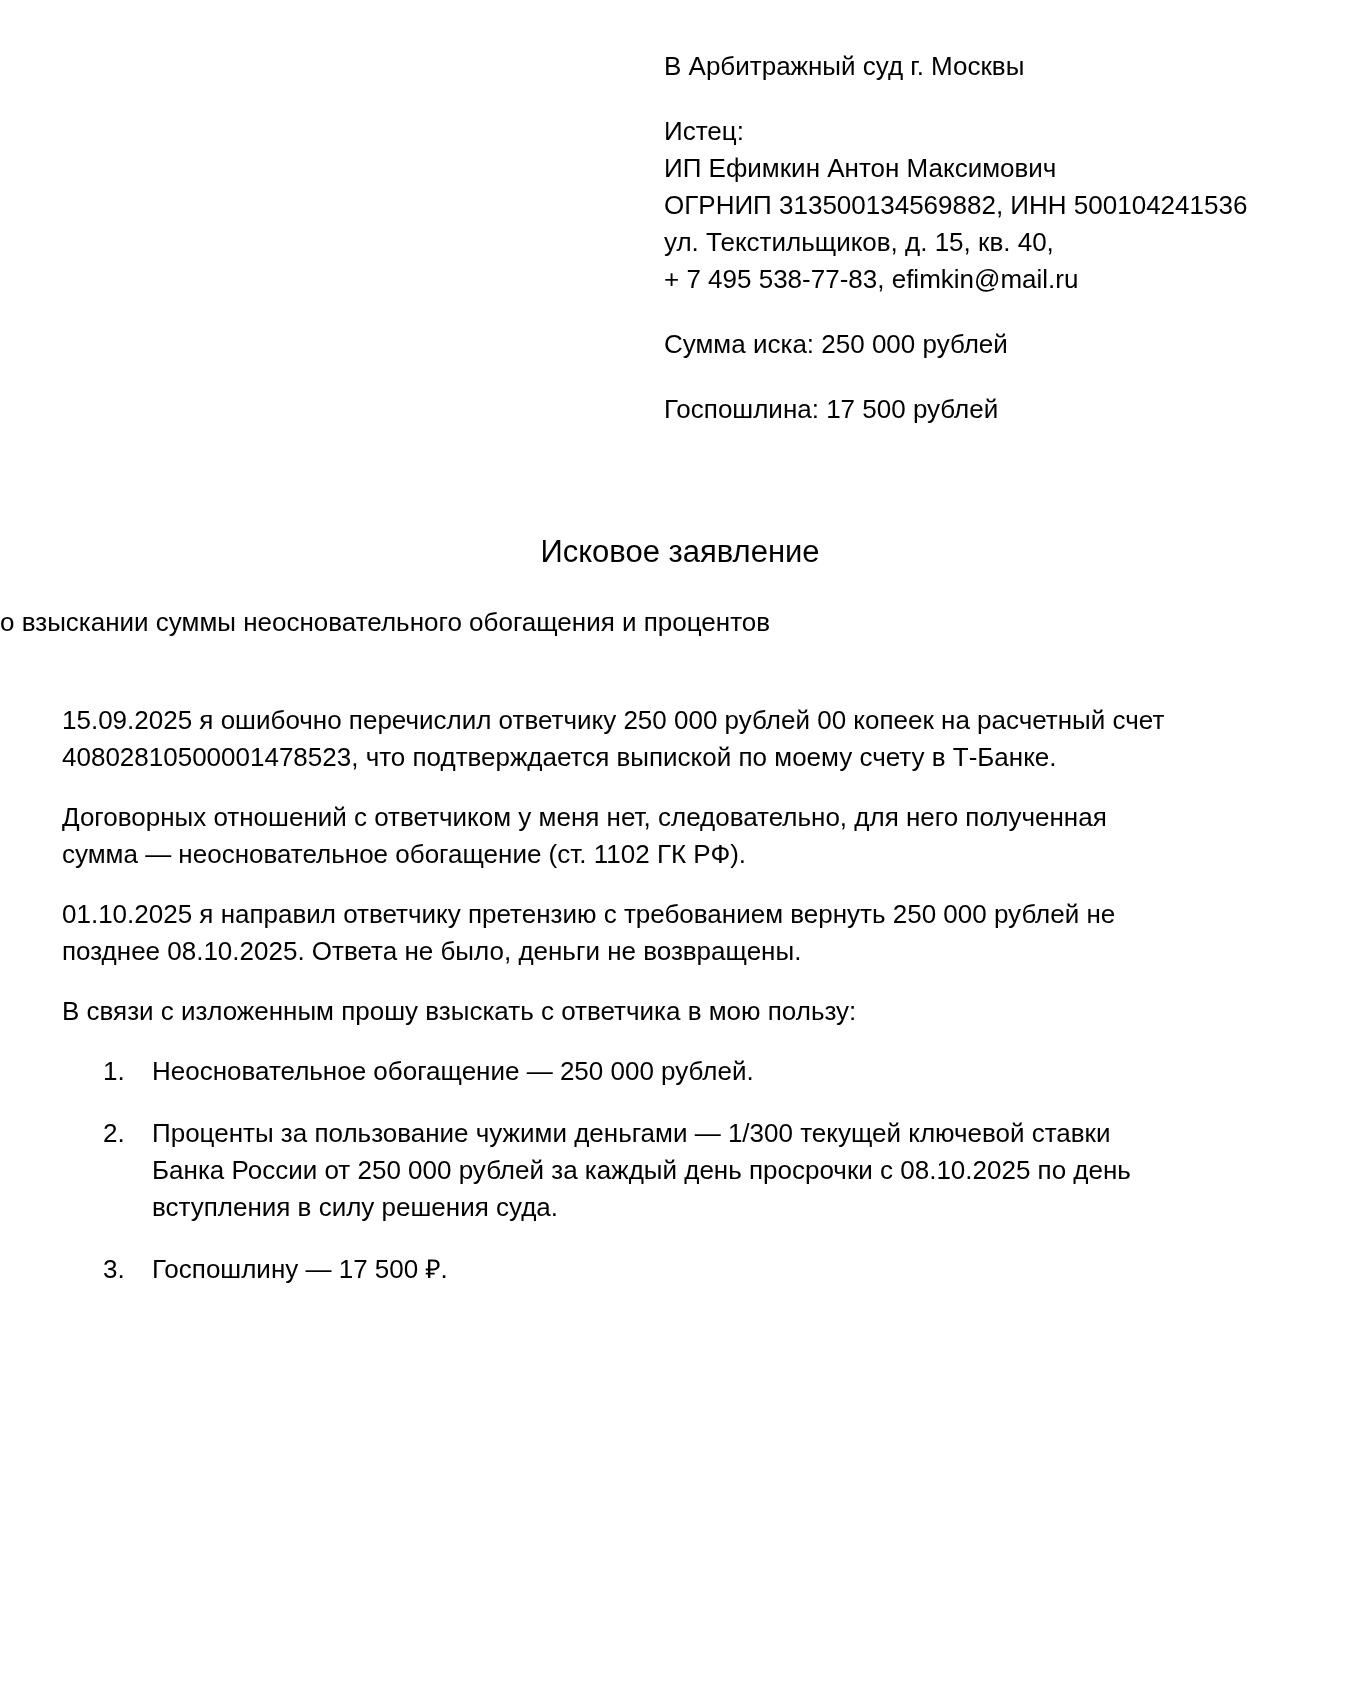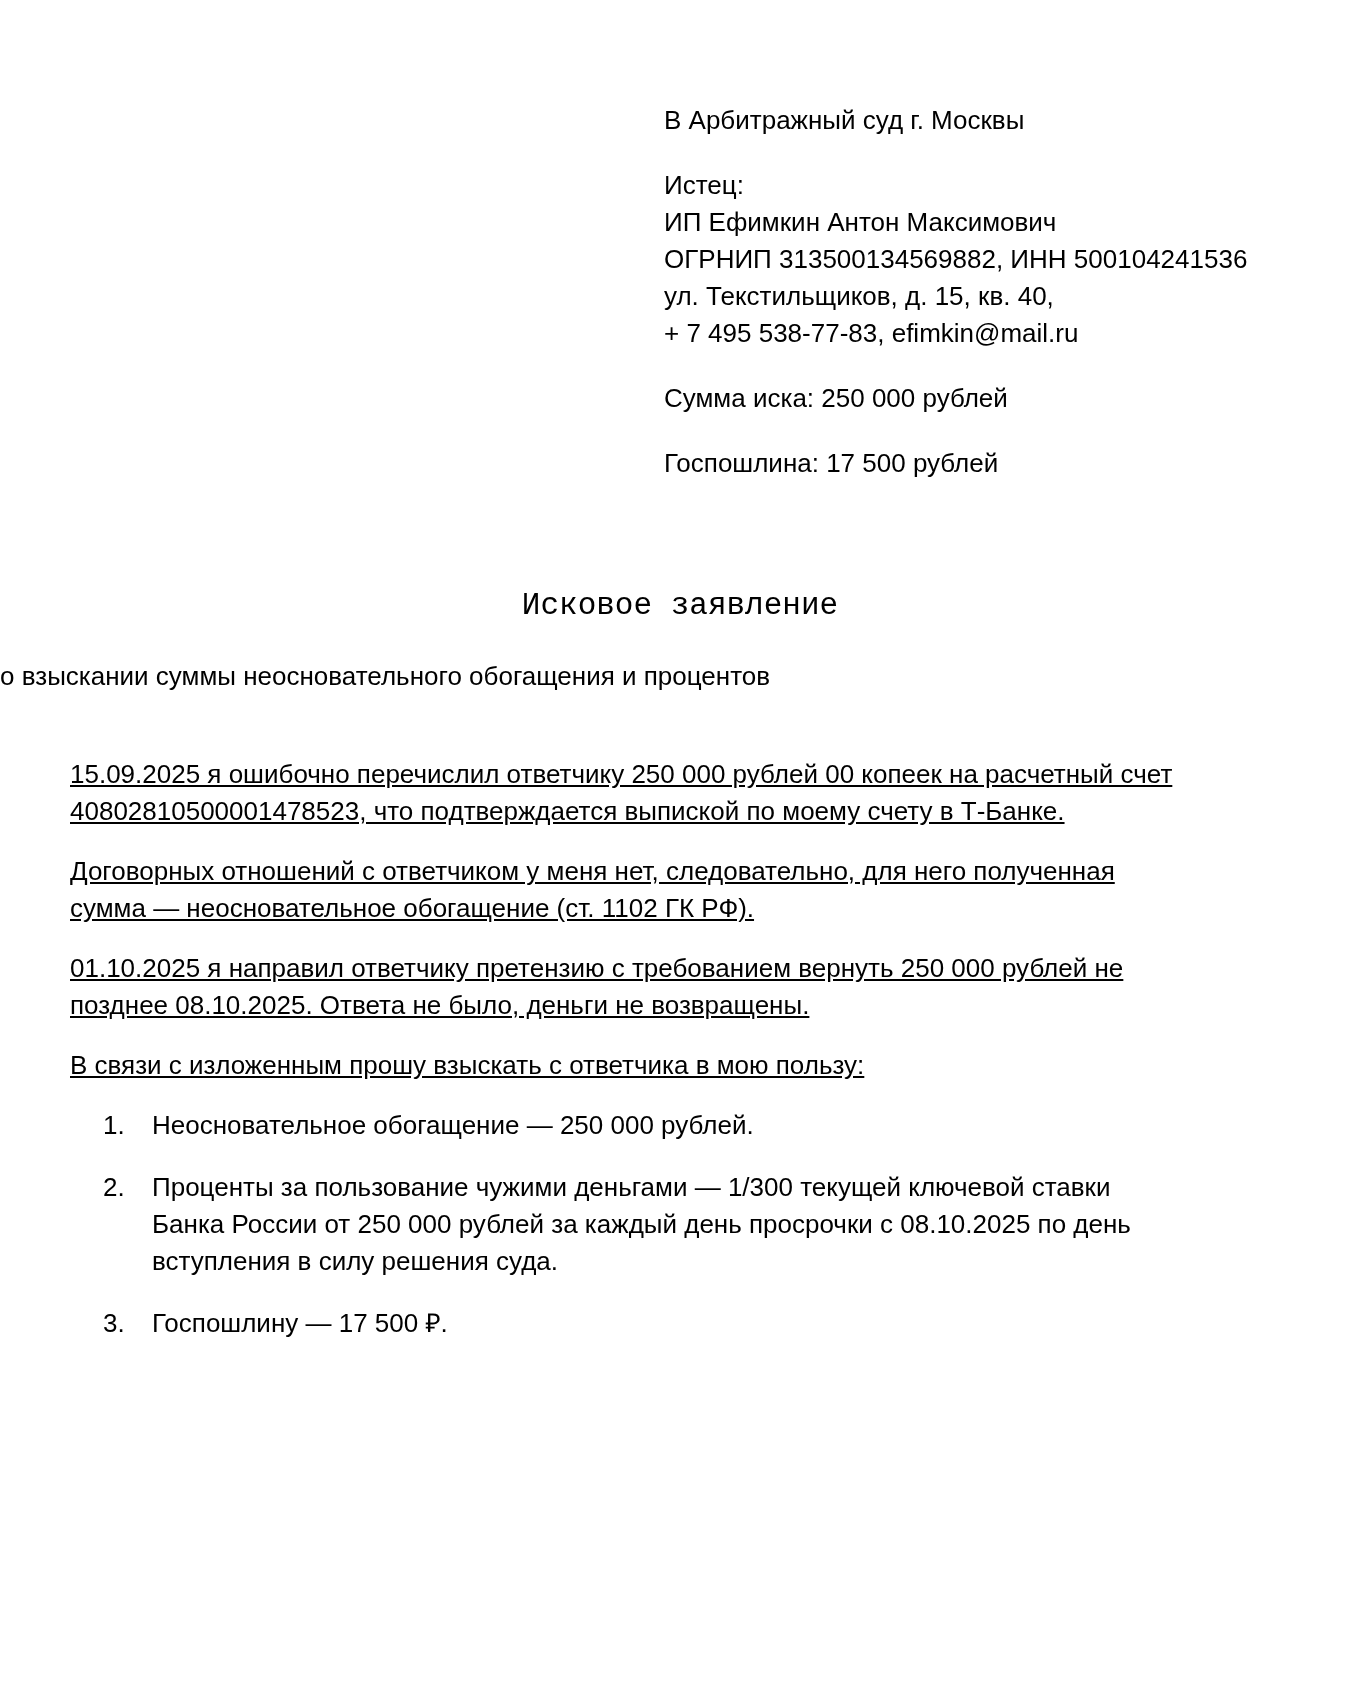--- a/index.html
+++ b/index.html
@@ -12,45 +12,43 @@
     width: 1360px;
     height: 1684px;
     background: #ffffff;
     color: #000000;
     font-family: "Liberation Sans", sans-serif;
     font-size: 26px;
     line-height: 37px;
     overflow: hidden;
   }
   .header-block {
-    padding-top: 78px;
+    padding-top: 48px;
     margin-left: 664px;
-    margin-top: 24px;
   }
   .hgroup { margin: 0 0 28px 0; }
   .hline { display: block; white-space: nowrap; }
   .doc-title {
     margin: 102px 0 0 0;
     text-align: center;
     font-size: 31px;
     line-height: 44px;
     font-weight: 400;
-    font-family: Liberation Mono, monospace;
   }
   .doc-subtitle {
     margin: 30px 0 0 0;
     text-align: left;
     font-size: 26px;
     line-height: 37px;
   }
   .doc-body {
     margin: 61px 0 0 62px;
     width: 1240px;
   }
-  .para { margin: 0 0 23px 8px; text-decoration: underline; }
+  .para { margin: 0 0 23px 0; }
   .line { display: block; white-space: nowrap; }
   .claims {
     list-style: none;
     margin: 2px 0 0 0;
     padding: 0;
   }
   .claim-item {
     display: flex;
     margin: 0 0 25px 0;
   }

